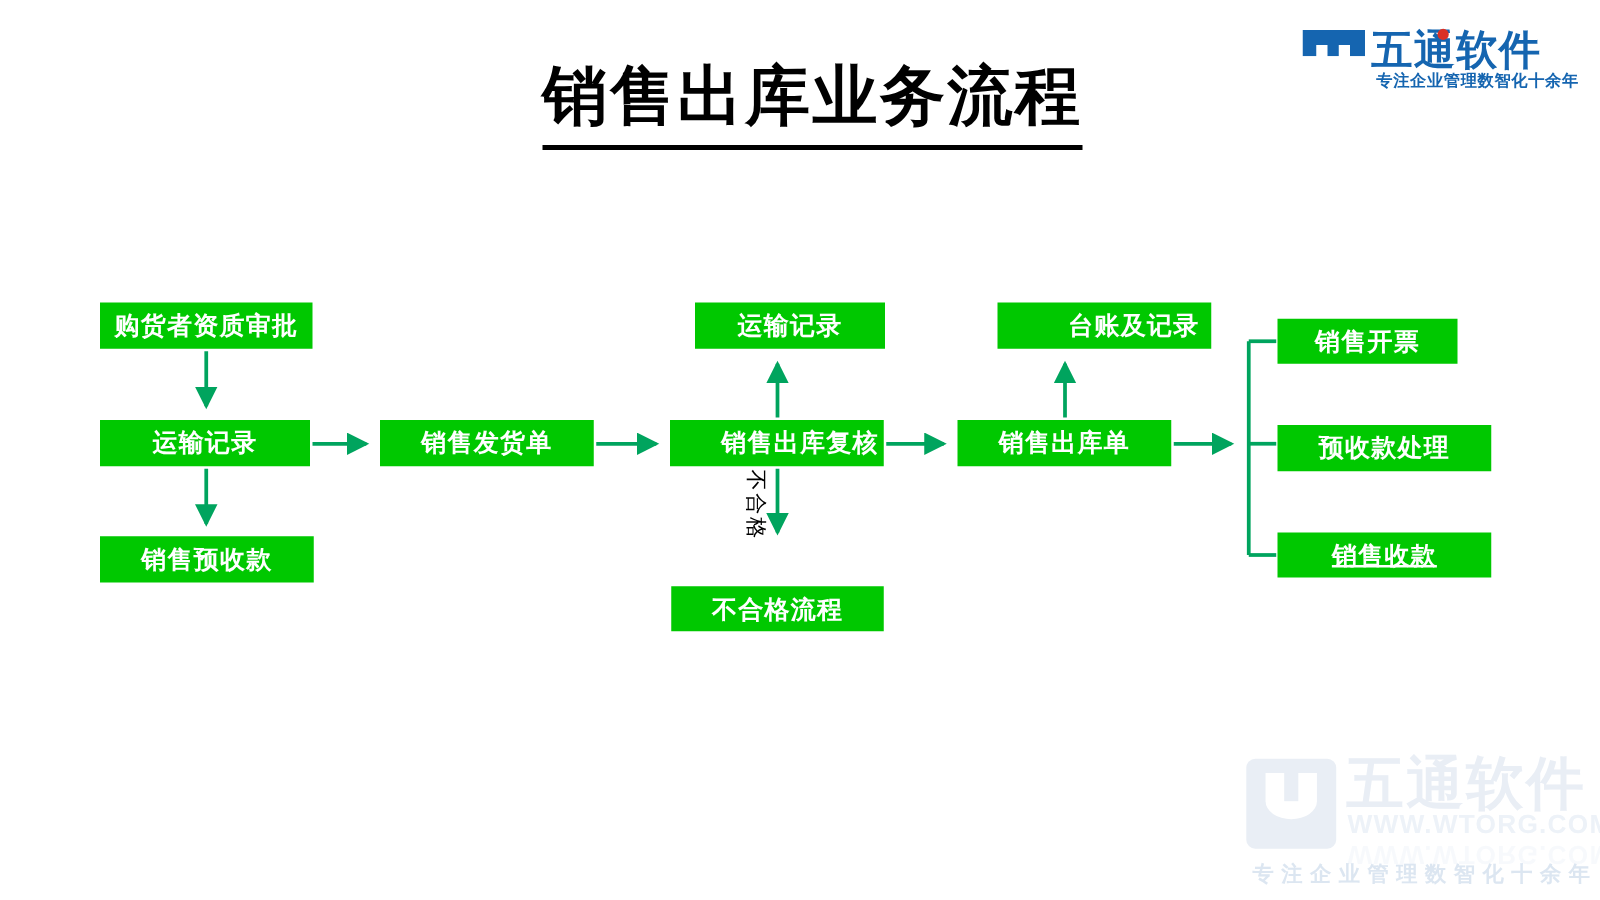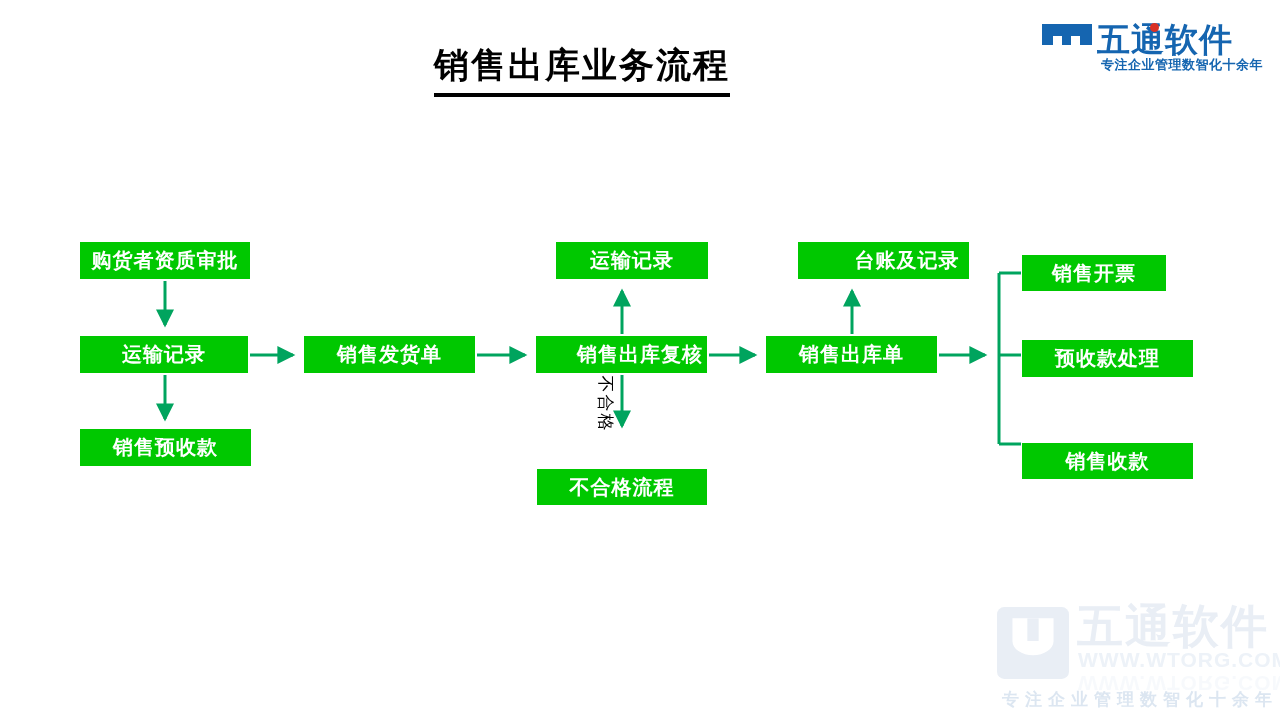--- a/index.html
+++ b/index.html
@@ -14,21 +14,21 @@
   }
   *{margin:0;padding:0;box-sizing:border-box;}
   html,body{background:#888;}
   .slide{
     position:relative;width:1280px;height:720px;background:#FFFFFF;
     overflow:hidden;font-family:"Liberation Sans","DejaVu Sans",sans-serif;
   }
   
   .title{
     position:absolute;left:434px;top:42px;
-    font-size:35px;font-weight:900;letter-spacing:2px;color:var(--title-black);
+    font-size:52px;font-weight:900;letter-spacing:2px;color:var(--title-black);
     border-bottom:4px solid var(--title-black);padding-bottom:4px;
     font-family:"Liberation Sans","DejaVu Sans",sans-serif;
   }
   
   .brand-icon{position:absolute;left:1042px;top:24px;width:50px;height:21px;}
   .brand-name{
     position:absolute;left:1097px;top:18px;font-size:33px;font-weight:bold;
     color:var(--brand-blue);letter-spacing:1px;white-space:nowrap;
   }
   .brand-red-dot{
@@ -124,21 +124,21 @@
   <div class="node" style="left:80px;top:336px;width:168px;height:37px;">运输记录</div>
   <div class="node" style="left:80px;top:429px;width:171px;height:37px;">销售预收款</div>
   <div class="node" style="left:304px;top:336px;width:171px;height:37px;">销售发货单</div>
   <div class="node" style="left:556px;top:242px;width:152px;height:37px;">运输记录</div>
   <div class="node" style="left:536px;top:336px;width:171px;height:37px;padding-left:37px;">销售出库复核</div>
   <div class="node" style="left:537px;top:437px;width:170px;height:36px;margin-top:32px;">不合格流程</div>
   <div class="node" style="left:798px;top:242px;width:171px;height:37px;padding-left:47px;">台账及记录</div>
   <div class="node" style="left:766px;top:336px;width:171px;height:37px;">销售出库单</div>
   <div class="node" style="left:1022px;top:255px;width:144px;height:36px;">销售开票</div>
   <div class="node" style="left:1022px;top:340px;width:171px;height:37px;">预收款处理</div>
-  <div class="node" style="left:1022px;top:443px;width:171px;height:36px;">销售收款</div>
+  <div class="node" style="left:1022px;top:426px;width:171px;height:36px;text-decoration:underline;">销售收款</div>
 
   <svg class="wm-icon" viewBox="0 0 72 72" aria-hidden="true">
     <rect x="1" y="1" width="70" height="70" rx="7" fill="#E9EEF5"></rect>
     <path d="M16,12 h40 v22 a20,14 0 0 1 -20,14 a20,14 0 0 1 -20,-14 z" fill="#FFFFFF"></path>
     <rect x="30.5" y="12" width="11" height="22" fill="#E9EEF5"></rect>
   </svg>
   <div class="wm-name">五通软件</div>
   <div class="wm-url">WWW.WTORG.COM</div>
   <div class="wm-url-reflection">WWW.WTORG.COM</div>
   <div class="wm-tagline">专注企业管理数智化十余年</div>

